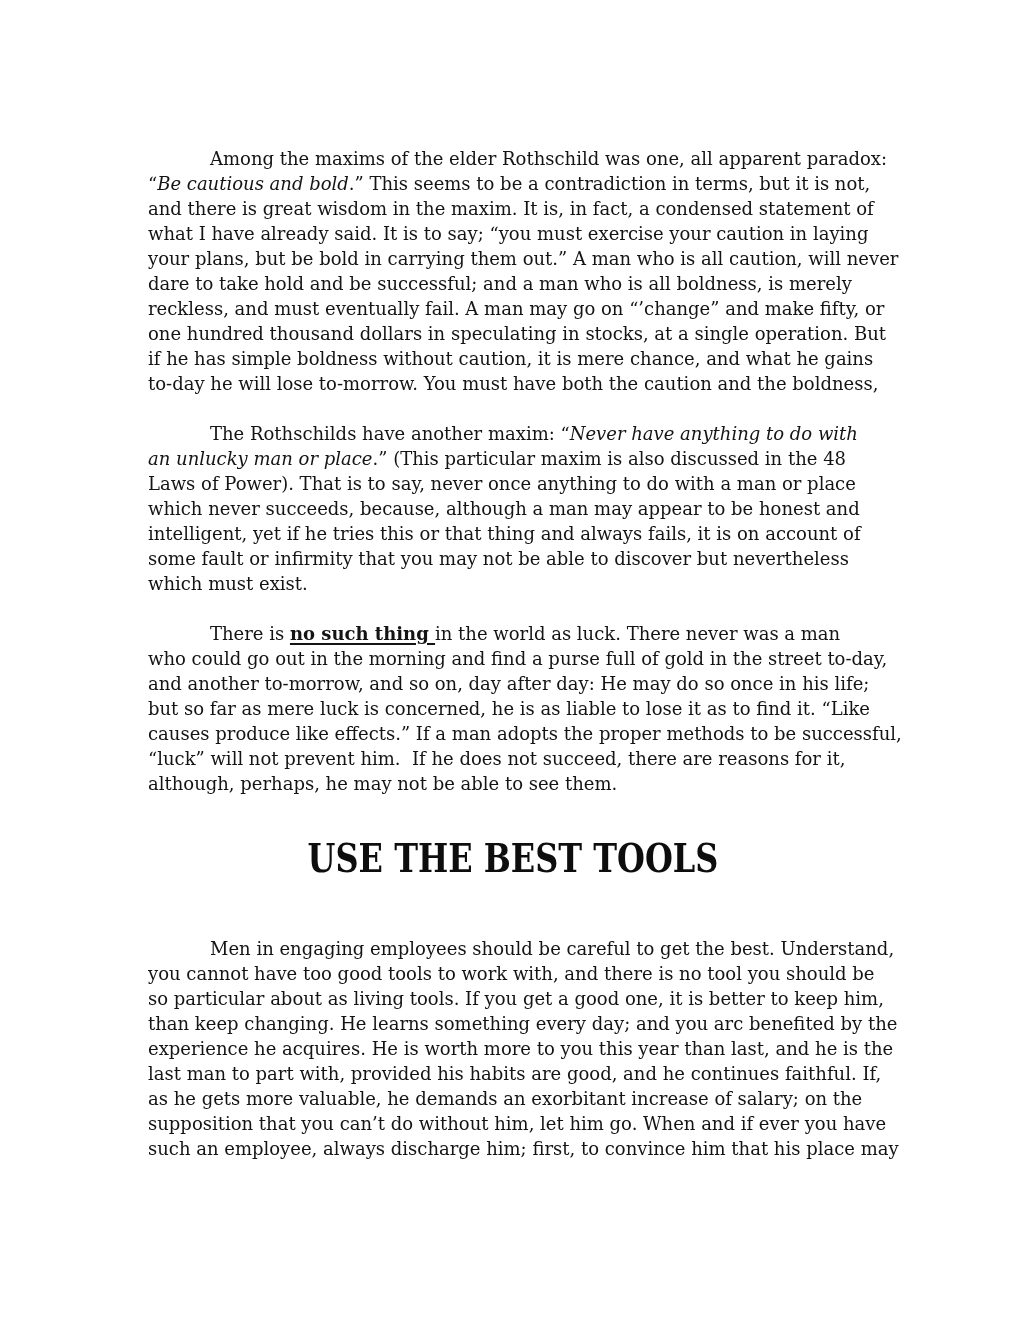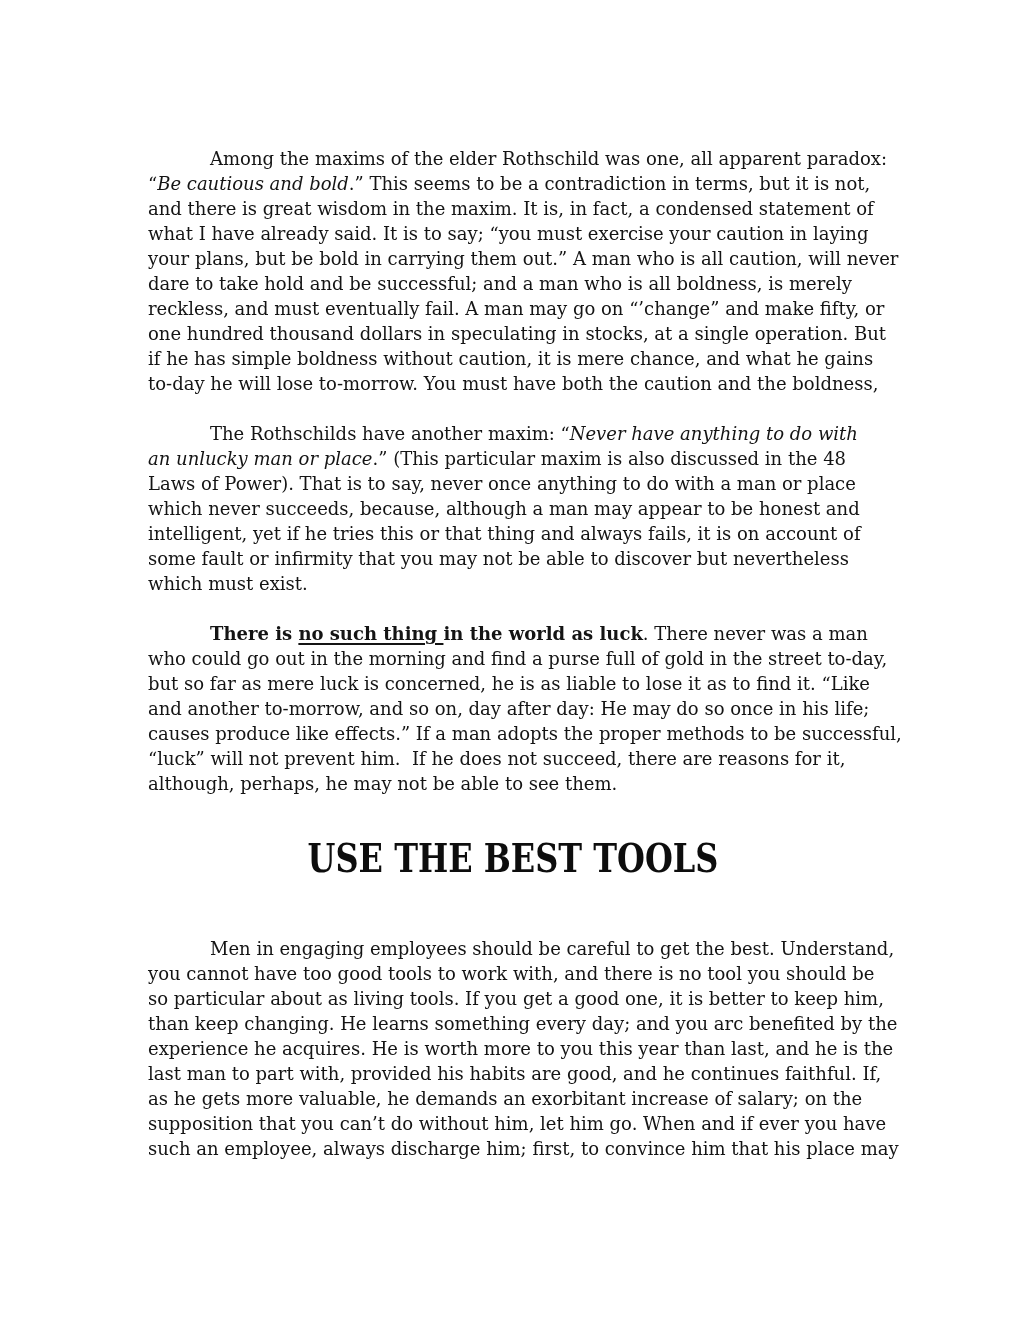--- a/index.html
+++ b/index.html
@@ -29,21 +29,21 @@
     margin-top: 0;
   }
   .line {
     white-space: pre;
   }
   .line.indent {
     padding-left: 62px;
   }
   .run-r { font-style: normal; font-weight: normal; }
   .run-i { font-style: italic; text-align: right; }
-  .run-b { font-weight: bold; }
+  .run-b { font-weight: normal; }
   .run-bu {
     font-weight: bold;
     text-decoration: underline;
     text-decoration-thickness: 2px;
     text-underline-offset: 3px;
   }
   .heading {
     font-weight: bold;
     font-size: 40px;
     line-height: 46px;
@@ -77,22 +77,22 @@
         <div class="line"><span class="run-i">an unlucky man or place</span><span class="run-r">.” (This particular maxim is also discussed in the 48</span></div>
         <div class="line"><span class="run-r">Laws of Power). That is to say, never once anything to do with a man or place</span></div>
         <div class="line"><span class="run-r">which never succeeds, because, although a man may appear to be honest and</span></div>
         <div class="line"><span class="run-r">intelligent, yet if he tries this or that thing and always fails, it is on account of</span></div>
         <div class="line"><span class="run-r">some fault or infirmity that you may not be able to discover but nevertheless</span></div>
         <div class="line"><span class="run-r">which must exist.</span></div>
       </div>
       <div class="para">
         <div class="line indent"><span class="run-b">There is </span><span class="run-bu">no such thing </span><span class="run-b">in the world as luck</span><span class="run-r">. There never was a man</span></div>
         <div class="line"><span class="run-r">who could go out in the morning and find a purse full of gold in the street to-day,</span></div>
+        <div class="line"><span class="run-r">and another to-morrow, and so on, day after day: He may do so once in his life;</span></div>
         <div class="line"><span class="run-r">but so far as mere luck is concerned, he is as liable to lose it as to find it. “Like</span></div>
-        <div class="line"><span class="run-r">and another to-morrow, and so on, day after day: He may do so once in his life;</span></div>
         <div class="line"><span class="run-r">causes produce like effects.” If a man adopts the proper methods to be successful,</span></div>
         <div class="line"><span class="run-r">“luck” will not prevent him.  If he does not succeed, there are reasons for it,</span></div>
         <div class="line"><span class="run-r">although, perhaps, he may not be able to see them.</span></div>
       </div>
       <div class="heading">USE THE BEST TOOLS</div>
       <div class="para">
         <div class="line indent"><span class="run-r">Men in engaging employees should be careful to get the best. Understand,</span></div>
         <div class="line"><span class="run-r">you cannot have too good tools to work with, and there is no tool you should be</span></div>
         <div class="line"><span class="run-r">so particular about as living tools. If you get a good one, it is better to keep him,</span></div>
         <div class="line"><span class="run-r">than keep changing. He learns something every day; and you arc benefited by the</span></div>

